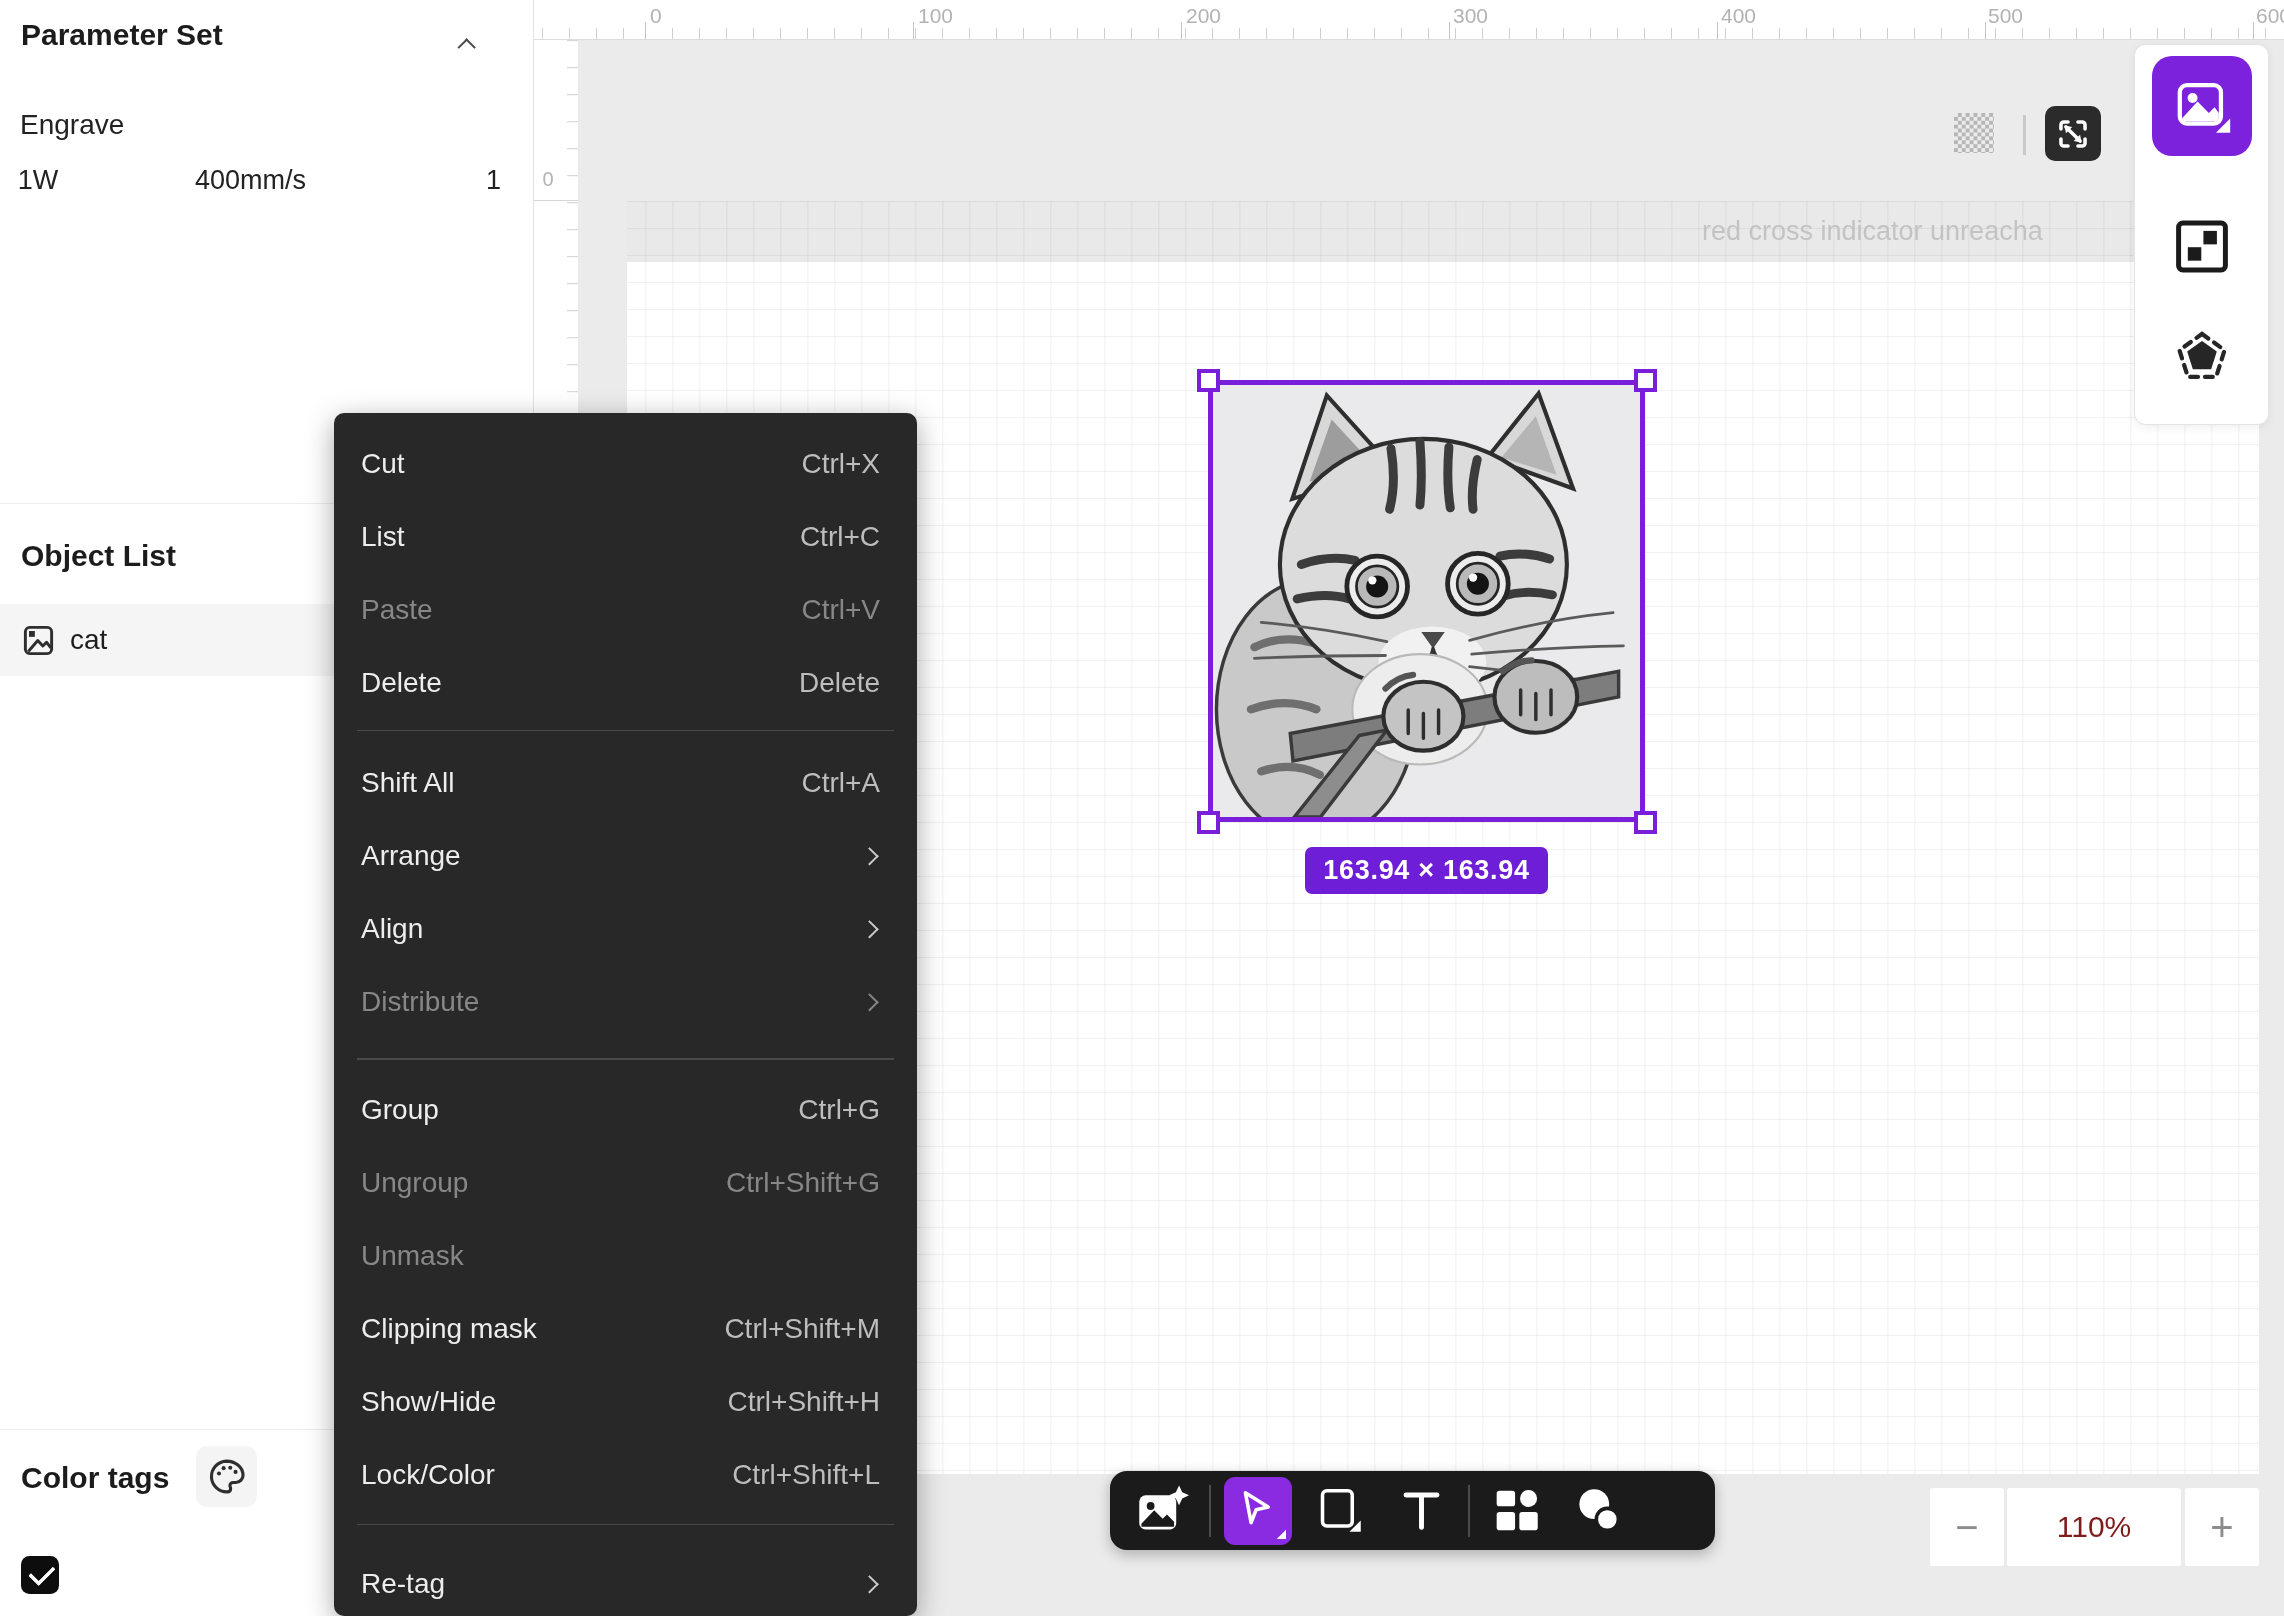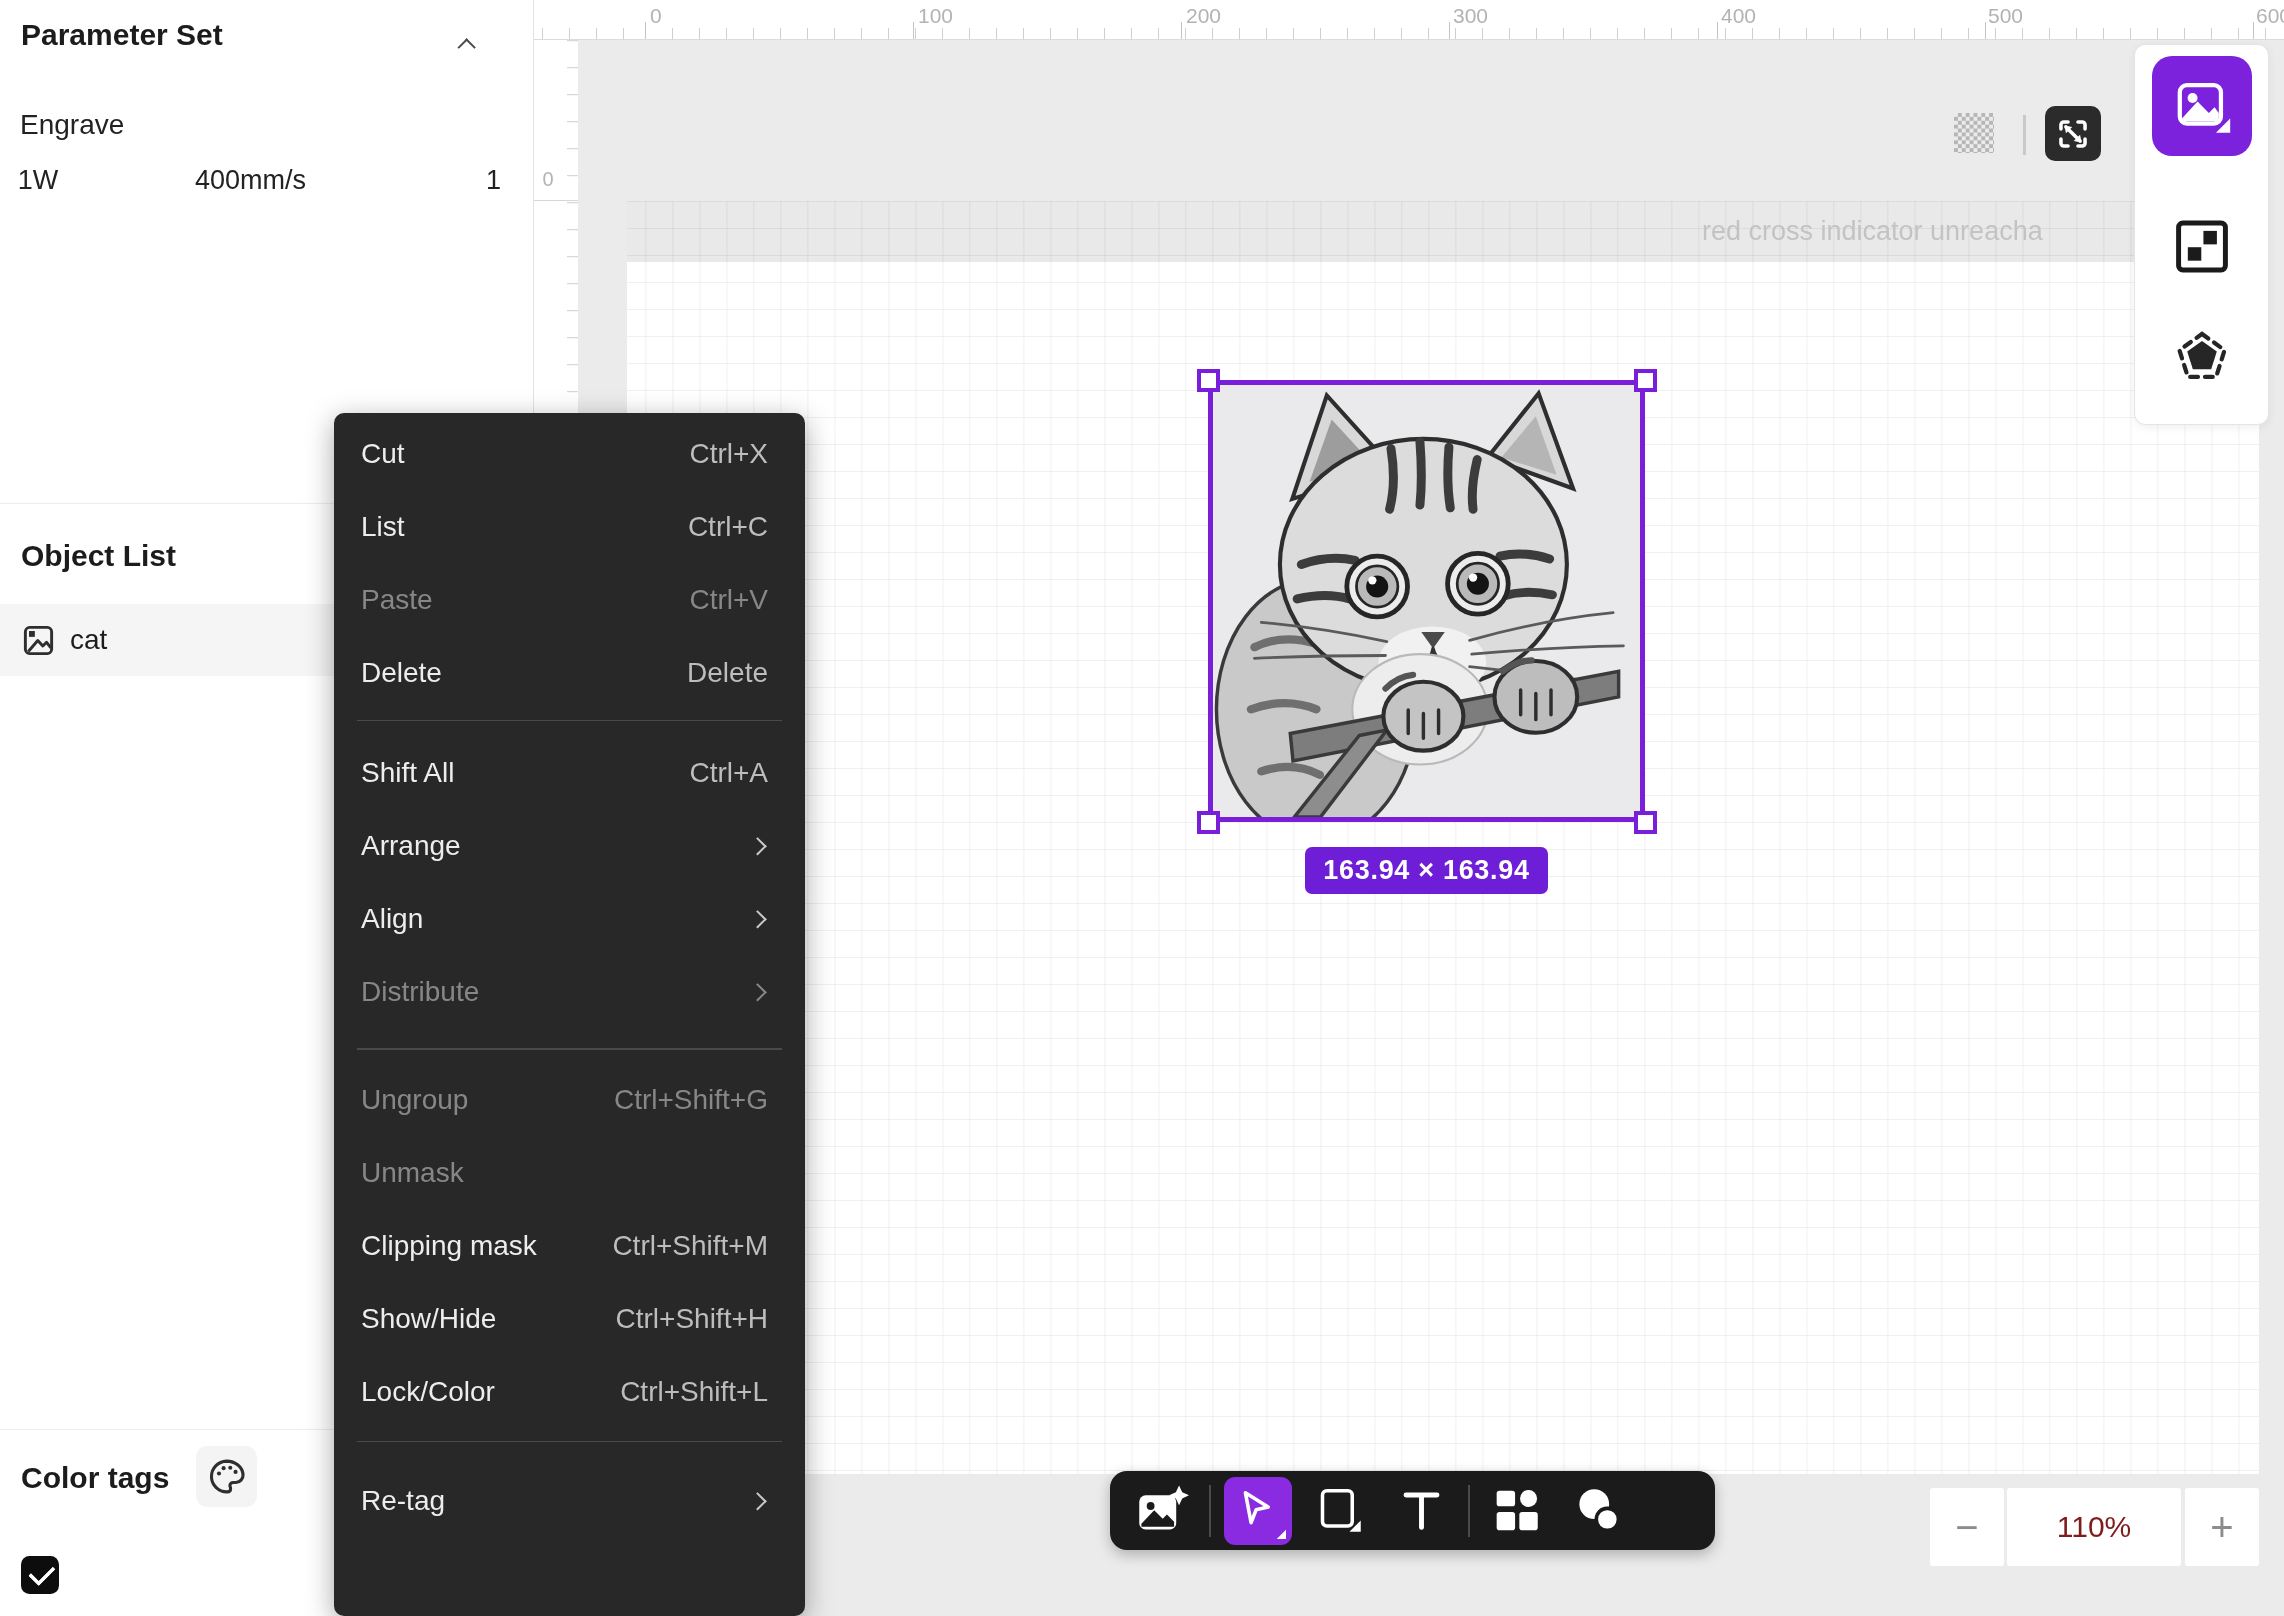--- a/index.html
+++ b/index.html
@@ -74,22 +74,22 @@
                border:5px solid #7a1fd9; background:#eae9eb; z-index:8; }
   .selection svg.catart { position:absolute; left:0; top:0; width:100%; height:100%; }
   .handle { position:absolute; width:22.6px; height:22.6px; background:#fff; border:4.2px solid #7a1fd9; z-index:9; }
   .h-tl { left:1197px; top:369px; } .h-tr { left:1634px; top:369px; }
   .h-bl { left:1197px; top:811px; } .h-br { left:1634px; top:811px; }
   .size-badge { position:absolute; left:1305px; top:847px; width:243px; height:47px; background:#6d1ed6;
     border-radius:7px; color:#fff; font-size:27px; font-weight:700; display:flex; align-items:center;
     justify-content:center; z-index:9; letter-spacing:0.7px; }
 
   
-  .ctx-menu { position:absolute; left:334px; top:413px; width:471px; height:1203px; background:#282828;
-    border-radius:10px; z-index:40; box-shadow:0 7px 28px rgba(0,0,0,.35); padding-top:4px; overflow:hidden; }
+  .ctx-menu { position:absolute; left:334px; top:413px; width:583px; height:1203px; background:#282828;
+    border-radius:10px; z-index:40; box-shadow:0 7px 28px rgba(0,0,0,.35); padding-top:14px; overflow:hidden; }
   .ctx-item { height:73px; display:flex; align-items:center; justify-content:space-between;
     padding:0 37px 0 27px; font-size:28px; color:#ededed; cursor:default; }
   .ctx-item .sc { color:#bdbdbd; }
   .ctx-item.disabled, .ctx-item.disabled .sc { color:#878787; }
   .ctx-sep { height:1.4px; background:#4a4a4a; margin:0 22.6px; }
   .sep1 { margin-top:10.6px; margin-bottom:15.5px; }
   .sep2 { margin-top:20px; margin-bottom:14px; }
   .sep3 { margin-top:12px; margin-bottom:22.6px; }
   .sub-arrow { width:12.7px; height:12.7px; border-right:2.8px solid #c9c9c9; border-bottom:2.8px solid #c9c9c9;
     transform:rotate(-45deg); margin-right:4.2px; }
@@ -303,20 +303,24 @@
     </div>
     <div class="ctx-item">
       <span>Align</span>
         <span class="sub-arrow"></span>
     </div>
     <div class="ctx-item disabled">
       <span>Distribute</span>
         <span class="sub-arrow"></span>
     </div>
     <div class="ctx-sep sep2"></div>
+    <div class="ctx-item">
+      <span>Group</span>
+        <span class="sc">Ctrl+G</span>
+    </div>
     <div class="ctx-item disabled">
       <span>Ungroup</span>
         <span class="sc">Ctrl+Shift+G</span>
     </div>
     <div class="ctx-item disabled">
       <span>Unmask</span>
         <span class="sc"></span>
     </div>
     <div class="ctx-item">
       <span>Clipping mask</span>

